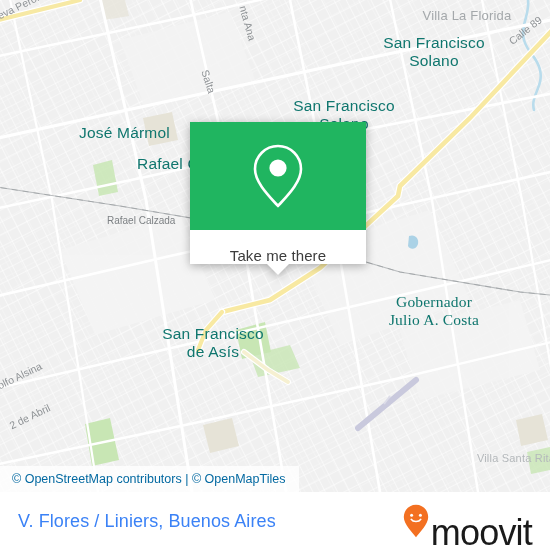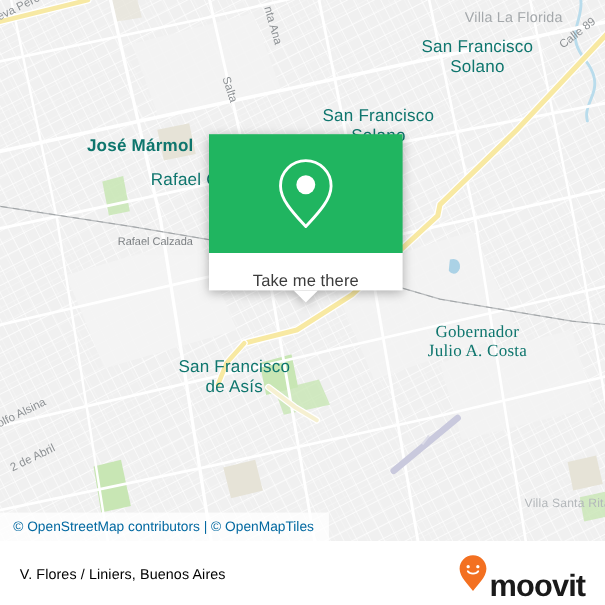--- a/index.html
+++ b/index.html
@@ -128,32 +128,32 @@
     width: 550px;
     height: 58px;
     background: #ffffff;
     display: flex;
     align-items: center;
     justify-content: space-between;
     padding: 0 18px;
     box-sizing: border-box;
   }
   #footer-title {
-    font-size: 13px;
-    color: #000000;
+    font-size: 18px;
+    color: #3b82f6;
     letter-spacing: 0.1px;
   }
   #brand {
     display: flex;
     align-items: center;
     gap: 2px;
   }
   #brand-name {
-    font-size: 28px;
-    font-weight: bold;
+    font-size: 36px;
+    font-weight: normal;
     color: #1a1a1a;
     letter-spacing: -0.8px;
     line-height: 1;
     margin-top: 24px;
   }
 </style>
 </head>
 <body>
 
 <div id="app">
@@ -240,21 +240,21 @@
       <path d="M358 428 L416 380" stroke="#c9c9dd" stroke-width="6" fill="none" stroke-linecap="round"></path>
       <path d="M384 404 L390 396" stroke="#dcdce8" stroke-width="2" fill="none"></path>
     </svg>
 
     <div class="map-label place-md" style="left:467px; top:8px; transform:translate(-50%,0);">Villa La Florida</div>
 
     <div class="map-label place-lg" style="left:434px; top:34px; transform:translate(-50%,0);">San Francisco<br>Solano</div>
 
     <div class="map-label place-lg" style="left:344px; top:97px; transform:translate(-50%,0);">San Francisco<br>Solano</div>
 
-    <div class="map-label place-lg" style="left:79px; top:124px;font-weight:bold;">José Mármol</div>
+    <div class="map-label place-lg" style="left:79px; top:124px;">José Mármol</div>
 
     <div class="map-label place-lg" style="left:137px; top:155px;">Rafael C</div>
 
     <div class="map-label place-lg" style="left:213px; top:325px; transform:translate(-50%,0);">San Francisco<br>de Asís</div>
 
     <div class="map-label place-lg" style="left:434px; top:293px; transform:translate(-50%,0);font-family:Liberation Serif, serif;">Gobernador<br>Julio A. Costa</div>
 
     <div class="map-label place-sm" style="left:516px; top:452px; transform:translate(-50%,0);">Villa Santa Rita</div>
 
     <div class="street-label" style="left:-2px; top:10px; transform:rotate(-26deg);">eva Perón</div>

